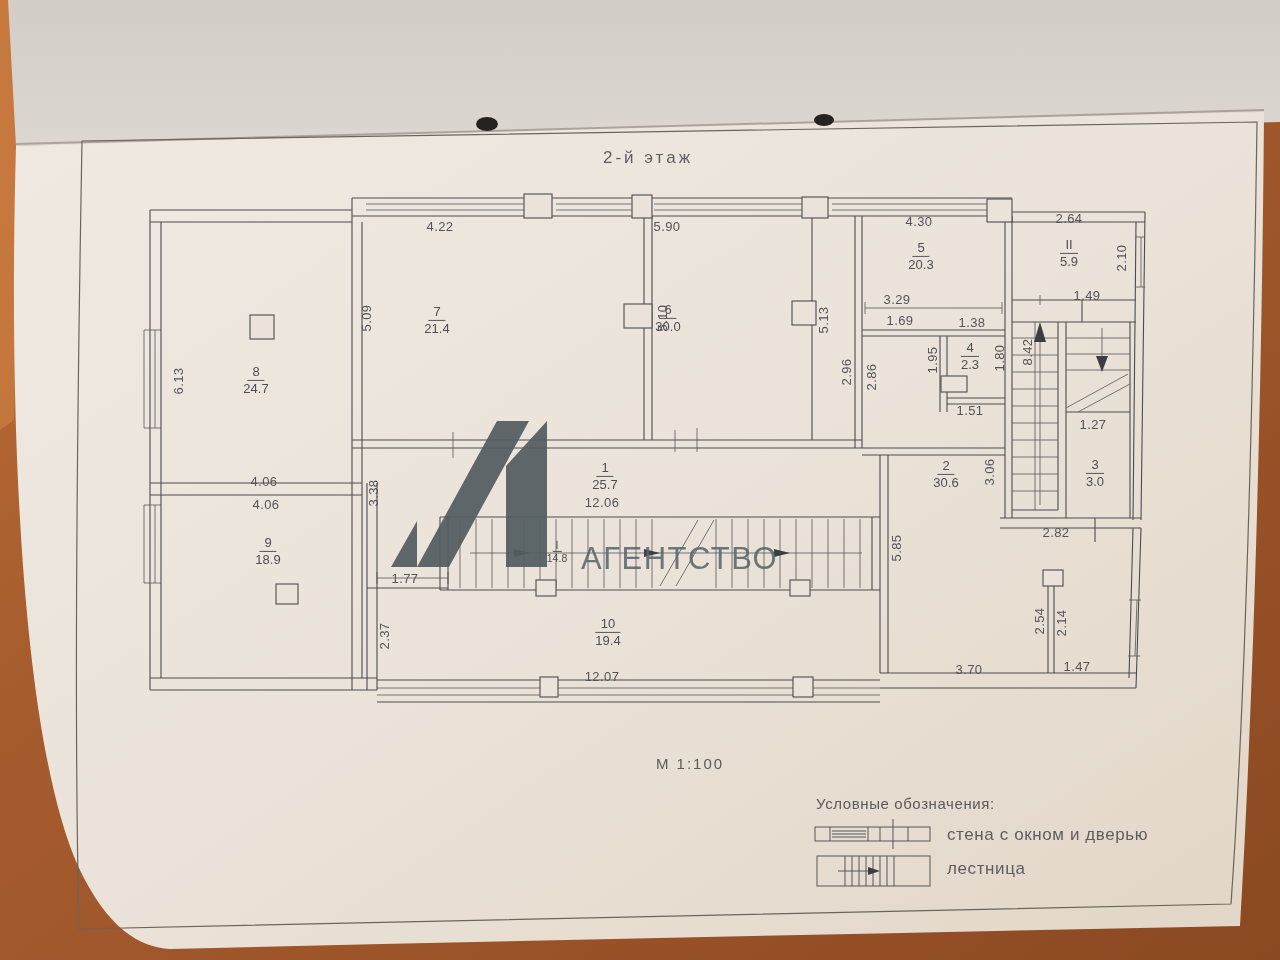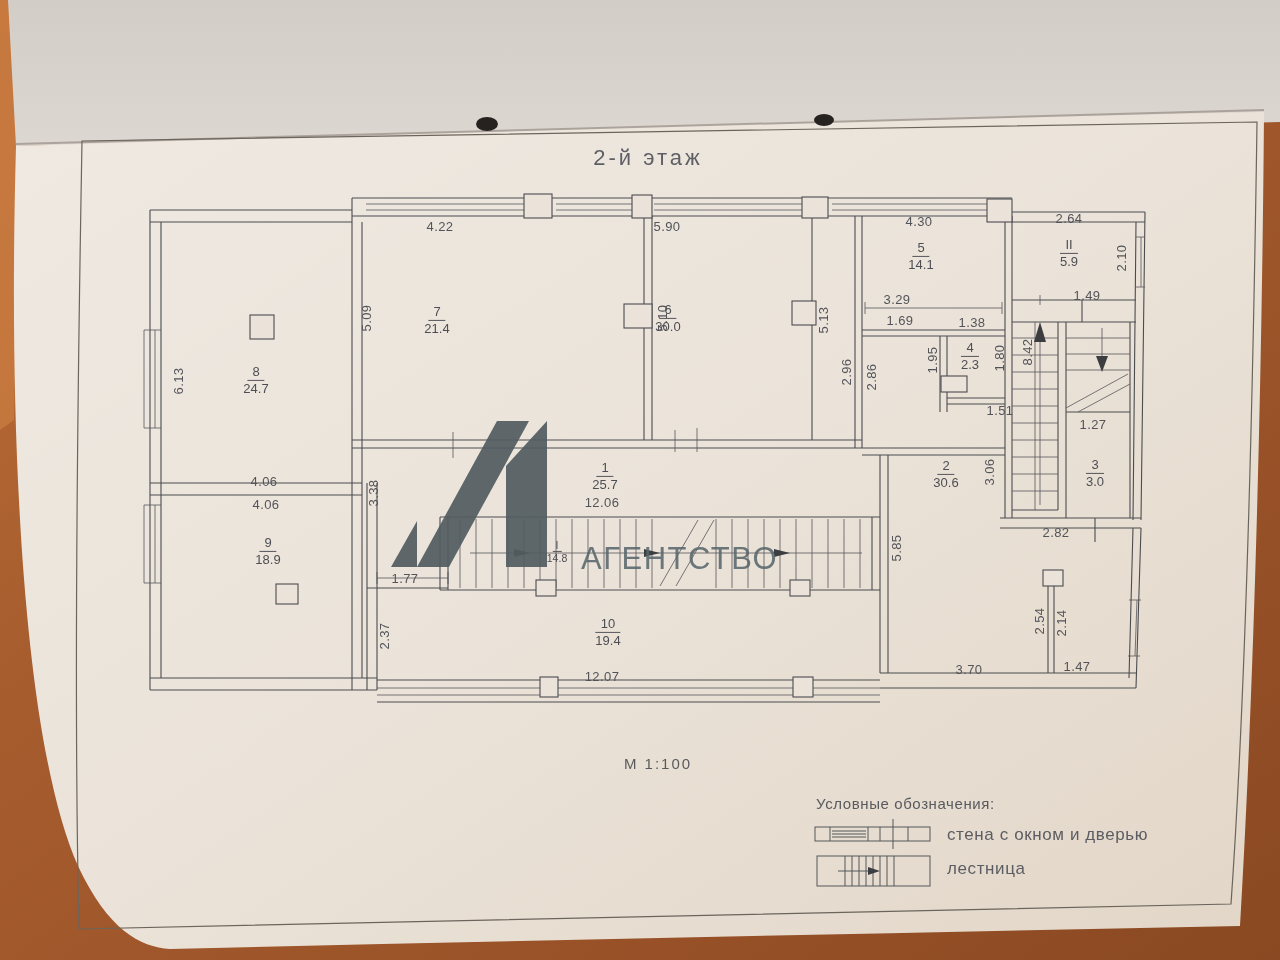--- a/index.html
+++ b/index.html
@@ -9,21 +9,21 @@
   #overlay{position:absolute;left:0;top:0;width:1280px;height:960px;pointer-events:none;}
   .dim{position:absolute;transform:translate(-50%,-50%);
        font-size:13px;color:#53545a;letter-spacing:.4px;white-space:nowrap;}
   .dim.rot{transform:translate(-50%,-50%) rotate(-90deg);}
   .room{position:absolute;transform:translate(-50%,-50%);display:inline-flex;
         flex-direction:column;align-items:center;font-size:13px;color:#4d4e54;}
   .room .num{padding:0 5px;border-bottom:1px solid #54555b;line-height:1.15;}
   .room .den{line-height:1.25;}
   .room.small{font-size:10.5px;}
   .room.small .num{padding:0 3px;}
-  .title{position:absolute;transform:translate(-50%,-50%);font-size:22px;
+  .title{position:absolute;transform:translate(-50%,-50%);font-size:17px;
          letter-spacing:3px;color:#5e5f64;white-space:nowrap;}
   .scale{position:absolute;transform:translate(-50%,-50%);font-size:15px;
          letter-spacing:2px;color:#595a5f;white-space:nowrap;}
   .legend-heading{position:absolute;font-size:15px;color:#595a5f;letter-spacing:.6px;white-space:nowrap;}
   .legend-label{position:absolute;font-size:17px;color:#5c5d62;letter-spacing:.6px;white-space:nowrap;}
   .wm{position:absolute;font-size:31px;letter-spacing:1.5px;
       color:rgba(88,102,107,.88);white-space:nowrap;}
 </style>
 </head>
 <body>
@@ -183,21 +183,21 @@
     <rect x="817" y="856" width="113" height="30"></rect>
     <path d="M845,856 L845,886 M852,856 L852,886 M859,856 L859,886 M866,856 L866,886
              M873,856 L873,886 M880,856 L880,886 M887,856 L887,886 M894,856 L894,886
              M838,871 L868,871"></path>
     <polygon points="868,867 868,875 880,871" fill="#3c3d40" stroke="none"></polygon>
   </g>
 </svg>
 
 <div id="overlay">
   <div class="title" style="left:648px;top:158px">2-й этаж</div>
-  <div class="scale" style="left:658px;top:763px">М 1:100</div>
+  <div class="scale" style="left:690px;top:763px">М 1:100</div>
 
   <div class="wm" style="left:581px;top:541px">АГЕНТСТВО</div>
 
   <div class="legend-heading" style="left:816px;top:795px">Условные обозначения:</div>
   <div class="legend-label" style="left:947px;top:825px">стена с окном и дверью</div>
   <div class="legend-label" style="left:947px;top:859px">лестница</div>
 
   <div id="plan-labels">
         <div class="dim" style="left: 440px; top: 226px;">4.22</div>
         <div class="dim" style="left: 667px; top: 226px;">5.90</div>
@@ -210,21 +210,21 @@
         <div class="dim rot" style="left: 178px; top: 381px;">6.13</div>
         <div class="dim" style="left: 1087px; top: 295px;">1.49</div>
         <div class="dim" style="left: 897px; top: 299px;">3.29</div>
         <div class="dim" style="left: 900px; top: 320px;">1.69</div>
         <div class="dim" style="left: 972px; top: 322px;">1.38</div>
         <div class="dim rot" style="left: 932px; top: 360px;">1.95</div>
         <div class="dim rot" style="left: 999px; top: 358px;">1.80</div>
         <div class="dim rot" style="left: 1027px; top: 352px;">8.42</div>
         <div class="dim rot" style="left: 846px; top: 372px;">2.96</div>
         <div class="dim rot" style="left: 871px; top: 377px;">2.86</div>
-        <div class="dim" style="left: 970px; top: 410px; margin-left: 30px;">1.51</div>
+        <div class="dim" style="left: 970px; top: 410px;">1.51</div>
         <div class="dim" style="left: 602px; top: 454px; margin-top: 48px;">12.06</div>
         <div class="dim rot" style="left: 373px; top: 493px;">3.38</div>
         <div class="dim" style="left: 264px; top: 481px;">4.06</div>
         <div class="dim" style="left: 266px; top: 504px;">4.06</div>
         <div class="dim" style="left: 1093px; top: 424px; text-align: right;">1.27</div>
         <div class="dim rot" style="left: 989px; top: 472px;">3.06</div>
         <div class="dim" style="left: 1056px; top: 532px;">2.82</div>
         <div class="dim rot" style="left: 896px; top: 548px;">5.85</div>
         <div class="dim" style="left: 405px; top: 578px;">1.77</div>
         <div class="dim rot" style="left: 384px; top: 636px;">2.37</div>
@@ -244,21 +244,21 @@
         <div class="room" style="left: 1095px; top: 474px;">
           <span class="num">3</span>
           <span class="den">3.0</span>
         </div>
         <div class="room" style="left: 970px; top: 357px;">
           <span class="num">4</span>
           <span class="den">2.3</span>
         </div>
         <div class="room" style="left: 921px; top: 257px;">
           <span class="num">5</span>
-          <span class="den">14.1</span>
+          <span class="den">20.3</span>
         </div>
         <div class="room" style="left: 668px; top: 319px;">
           <span class="num">6</span>
           <span class="den">30.0</span>
         </div>
         <div class="room" style="left: 437px; top: 321px;">
           <span class="num">7</span>
           <span class="den">21.4</span>
         </div>
         <div class="room" style="left: 256px; top: 381px;">

